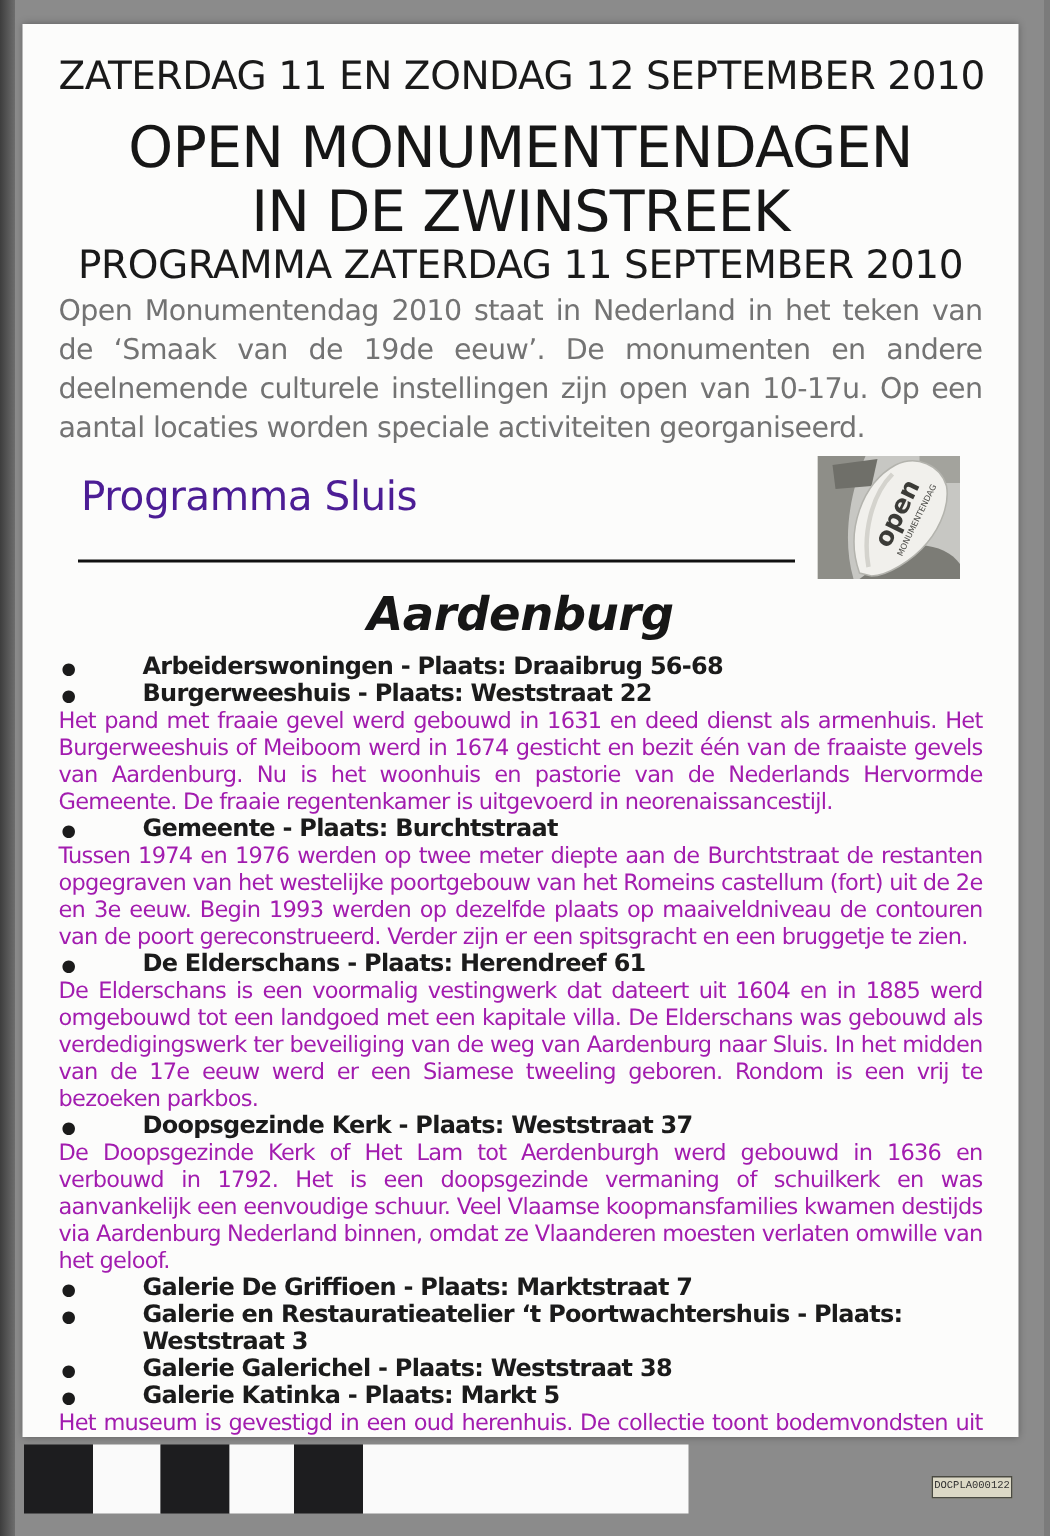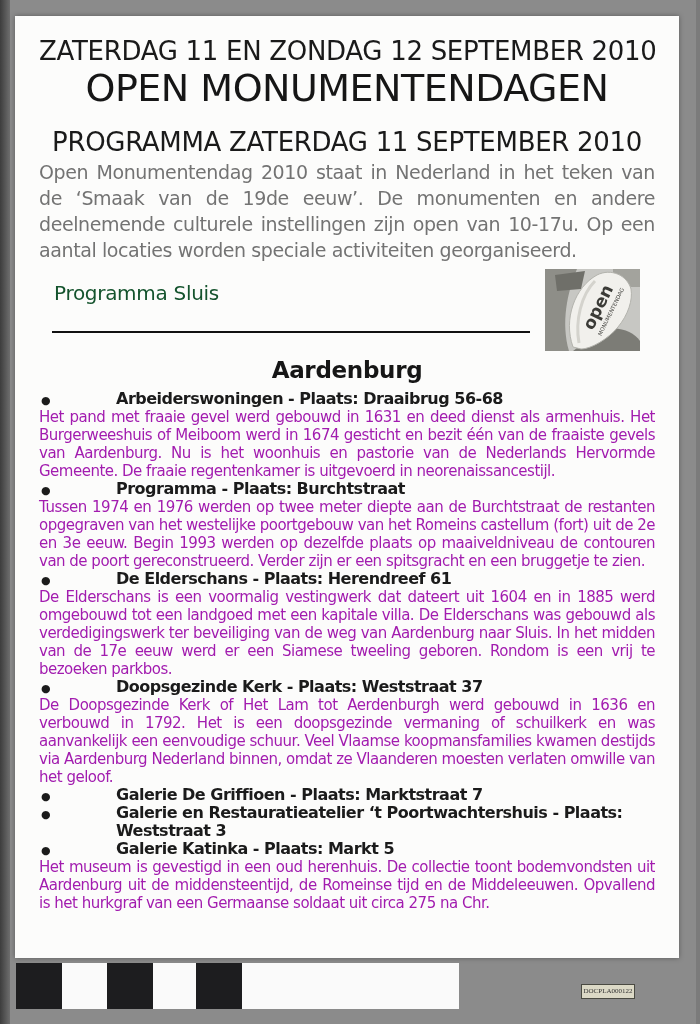--- a/index.html
+++ b/index.html
@@ -25,82 +25,83 @@
     box-shadow:0 0 5px rgba(0,0,0,0.35);
     padding:16px 24px 6px 24px;
     overflow:hidden;
   }
   .date-line {
     font-size:26px; letter-spacing:-0.3px; text-align:center;
     white-space:nowrap; margin-top:4px; color:#1a1a1a; font-weight:400;
   }
   .main-title {
     font-size:38px; letter-spacing:-0.5px; text-align:center;
-    line-height:1.12; color:#161616; font-weight:400; margin-top:1px;
+    line-height:1.12; color:#161616; font-weight:400; margin-top:11px;
   }
   .subtitle {
     font-size:26px; letter-spacing:-0.3px; text-align:center;
-    white-space:nowrap; margin-top:17px; color:#1a1a1a; font-weight:400;
+    white-space:nowrap; margin-top:0; color:#1a1a1a; font-weight:400;
   }
   .intro {
     margin-top:2px; font-size:19px; line-height:26px;
     text-align:justify; letter-spacing:-0.4px; color:#737373;
   }
   .program-row {
     display:flex; align-items:flex-start; margin-top:6px; height:84px;
   }
   .program-left { flex:1; padding-top:12px; }
   .program-label {
-    font-size:20px; letter-spacing:-0.3px; padding-left:15px; color:#14532d;
+    font-size:27px; letter-spacing:-0.3px; padding-left:15px; color:#4c1d95;
   }
   .program-rule {
     height:2px; background:#111; width:478px; margin:26px 0 0 13px;
   }
   .logo-box { width:95px; height:82px; margin-right:15px; }
   .section-heading {
-    text-align:center; font-size:23px; font-weight:bold;
-    letter-spacing:-0.3px; margin-top:4px; color:#161616;
+    text-align:center; font-size:31px; font-weight:bold;
+    letter-spacing:-0.3px; margin-top:4px; color:#161616;font-style:italic;
   }
   .monument-list { margin-top:7px; }
-  .item { font-size:15px; line-height:18px; letter-spacing:-0.5px;gap:21px; }
+  .item { font-size:15px; line-height:18px; letter-spacing:-0.5px; }
   .item.para { text-align:justify; color:#a21caf; }
   .item.bullet { display:flex; font-weight:bold; font-size:16px; color:#1b1b1b; }
   .item.bullet .dot { width:56px; flex:0 0 56px; position:relative; }
   .item.bullet .dot::before {
     content:"●"; font-size:11px; position:absolute; left:2px; top:2px;
   }
   .item.bullet .lbl { flex:1; }
   .calibration-strip {
     position:absolute; left:16px; top:963px; height:46px; display:flex;
   }
   .cal-block { height:46px; }
   .cal-b1 { width:46px; background:#1d1d1f; }
   .cal-w1 { width:45px; background:#fafafa; }
   .cal-b2 { width:46px; background:#1d1d1f; }
   .cal-w2 { width:43px; background:#fafafa; }
   .cal-b3 { width:46px; background:#1d1d1f; }
   .cal-wl { width:217px; background:#fafafa; }
   .catalog-label {
-    position:absolute; left:581px; top:984px; width:54px; height:15px;
+    position:absolute; left:621px; top:984px; width:54px; height:15px;
     background:#dcd9c6; border:1px solid #4a4a42;
     font-size:7px; line-height:13px; text-align:center; color:#333;
-    font-family:Liberation Serif, serif; letter-spacing:0;
+    font-family:Liberation Mono, monospace; letter-spacing:0;
     overflow:hidden;
   }
 </style>
 </head>
 <body>
 
 <div class="edge-left"></div>
 <div class="edge-right"></div>
 
 <div class="paper">
   <div class="date-line">ZATERDAG 11 EN ZONDAG 12 SEPTEMBER 2010</div>
   <div class="main-title">
     <div>OPEN MONUMENTENDAGEN</div>
+    <div>IN DE ZWINSTREEK</div>
   </div>
   <div class="subtitle">PROGRAMMA ZATERDAG 11 SEPTEMBER 2010</div>
 
   <p class="intro">Open Monumentendag 2010 staat in Nederland in het teken van de ‘Smaak van de 19de eeuw’. De monumenten en andere deelnemende culturele instellingen zijn open van 10-17u. Op een aantal locaties worden speciale activiteiten georganiseerd.</p>
 
   <div class="program-row">
     <div class="program-left">
       <div class="program-label">Programma Sluis</div>
       <div class="program-rule"></div>
     </div>
@@ -121,24 +122,28 @@
     </div>
   </div>
 
   <div class="section-heading">Aardenburg</div>
 
   <div class="monument-list">
       <div class="item bullet">
         <span class="dot"></span>
         <span class="lbl">Arbeiderswoningen - Plaats: Draaibrug 56-68</span>
       </div>
+      <div class="item bullet">
+        <span class="dot"></span>
+        <span class="lbl">Burgerweeshuis - Plaats: Weststraat 22</span>
+      </div>
       <div class="item para">Het pand met fraaie gevel werd gebouwd in 1631 en deed dienst als armenhuis. Het Burgerweeshuis of Meiboom werd in 1674 gesticht en bezit één van de fraaiste gevels van Aardenburg. Nu is het woonhuis en pastorie van de Nederlands Hervormde Gemeente. De fraaie regentenkamer is uitgevoerd in neorenaissancestijl.</div>
       <div class="item bullet">
         <span class="dot"></span>
-        <span class="lbl">Programma - Plaats: Burchtstraat</span>
+        <span class="lbl">Gemeente - Plaats: Burchtstraat</span>
       </div>
       <div class="item para">Tussen 1974 en 1976 werden op twee meter diepte aan de Burchtstraat de restanten opgegraven van het westelijke poortgebouw van het Romeins castellum (fort) uit de 2e en 3e eeuw. Begin 1993 werden op dezelfde plaats op maaiveldniveau de contouren van de poort gereconstrueerd. Verder zijn er een spitsgracht en een bruggetje te zien.</div>
       <div class="item bullet">
         <span class="dot"></span>
         <span class="lbl">De Elderschans - Plaats: Herendreef 61</span>
       </div>
       <div class="item para">De Elderschans is een voormalig vestingwerk dat dateert uit 1604 en in 1885 werd omgebouwd tot een landgoed met een kapitale villa. De Elderschans was gebouwd als verdedigingswerk ter beveiliging van de weg van Aardenburg naar Sluis. In het midden van de 17e eeuw werd er een Siamese tweeling geboren. Rondom is een vrij te bezoeken parkbos.</div>
       <div class="item bullet">
         <span class="dot"></span>
         <span class="lbl">Doopsgezinde Kerk - Plaats: Weststraat 37</span>
@@ -147,20 +152,24 @@
       <div class="item bullet">
         <span class="dot"></span>
         <span class="lbl">Galerie De Griffioen - Plaats: Marktstraat 7</span>
       </div>
       <div class="item bullet">
         <span class="dot"></span>
         <span class="lbl">Galerie en Restauratieatelier ‘t Poortwachtershuis - Plaats: Weststraat 3</span>
       </div>
       <div class="item bullet">
         <span class="dot"></span>
+        <span class="lbl">Galerie Galerichel - Plaats: Weststraat 38</span>
+      </div>
+      <div class="item bullet">
+        <span class="dot"></span>
         <span class="lbl">Galerie Katinka - Plaats: Markt 5</span>
       </div>
       <div class="item para">Het museum is gevestigd in een oud herenhuis. De collectie toont bodemvondsten uit Aardenburg uit de middensteentijd, de Romeinse tijd en de Middeleeuwen. Opvallend is het hurkgraf van een Germaanse soldaat uit circa 275 na Chr.</div>
     </div>
 </div>
 
 <div class="calibration-strip">
   <div class="cal-block cal-b1"></div>
   <div class="cal-block cal-w1"></div>
   <div class="cal-block cal-b2"></div>

